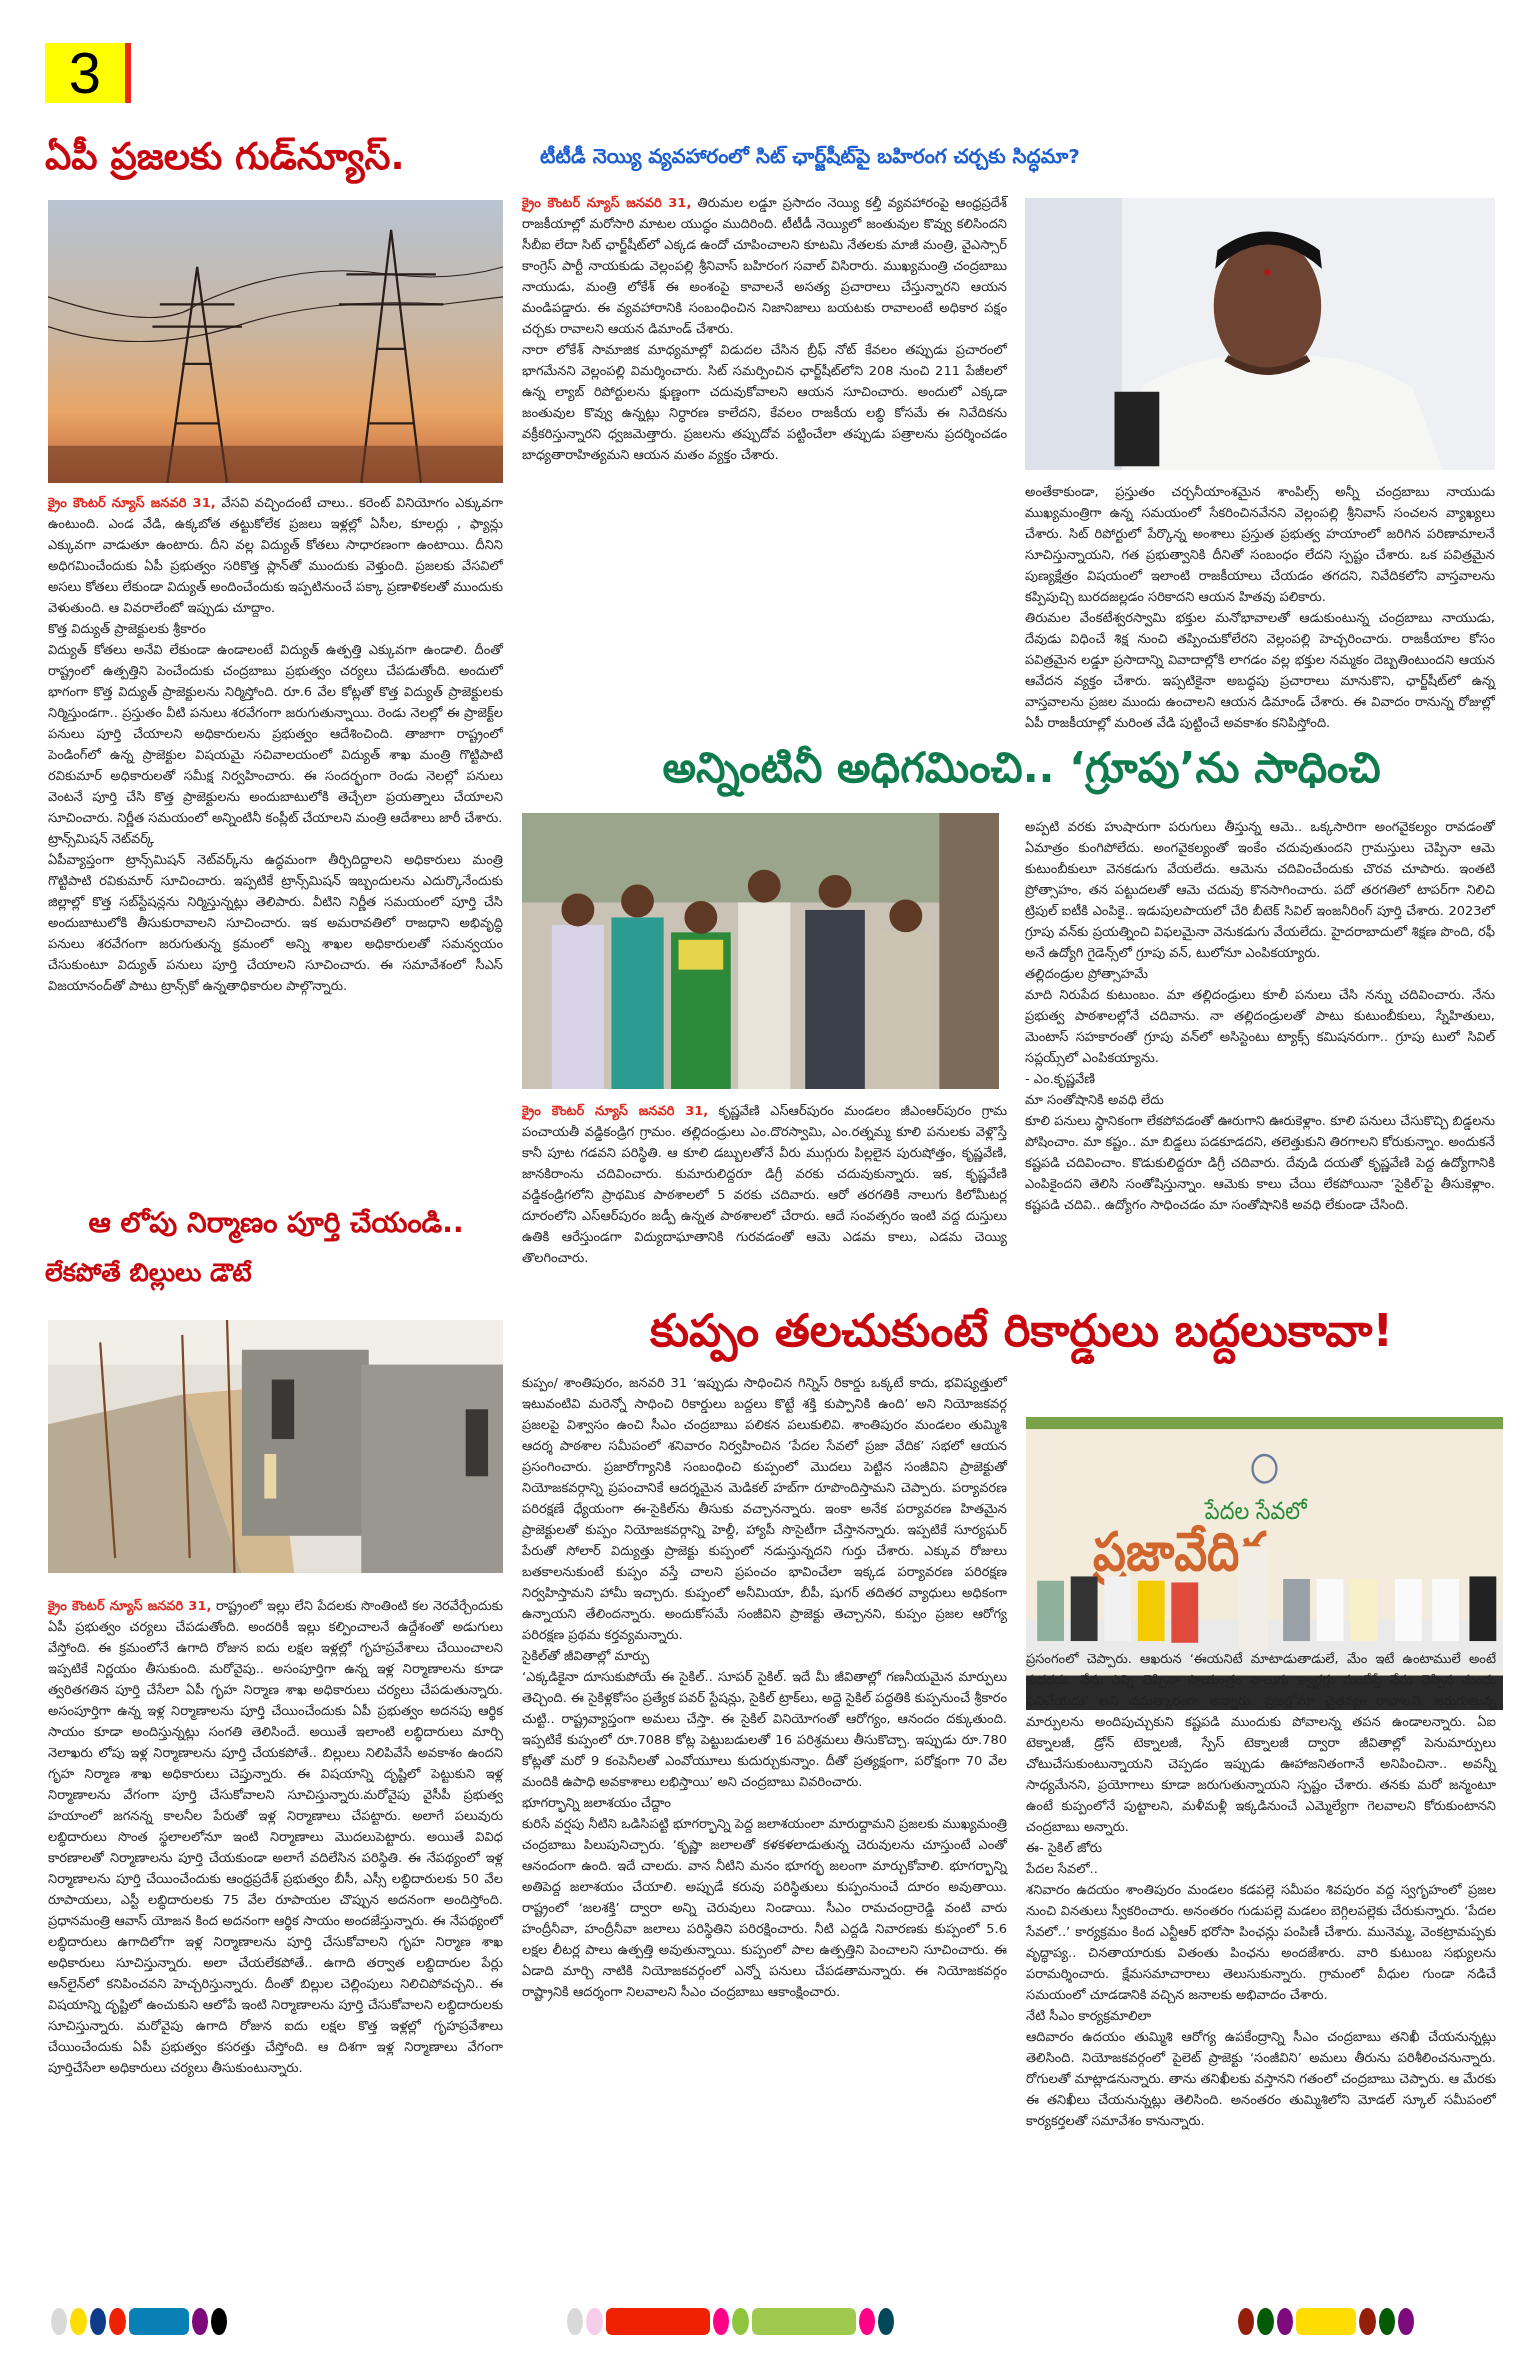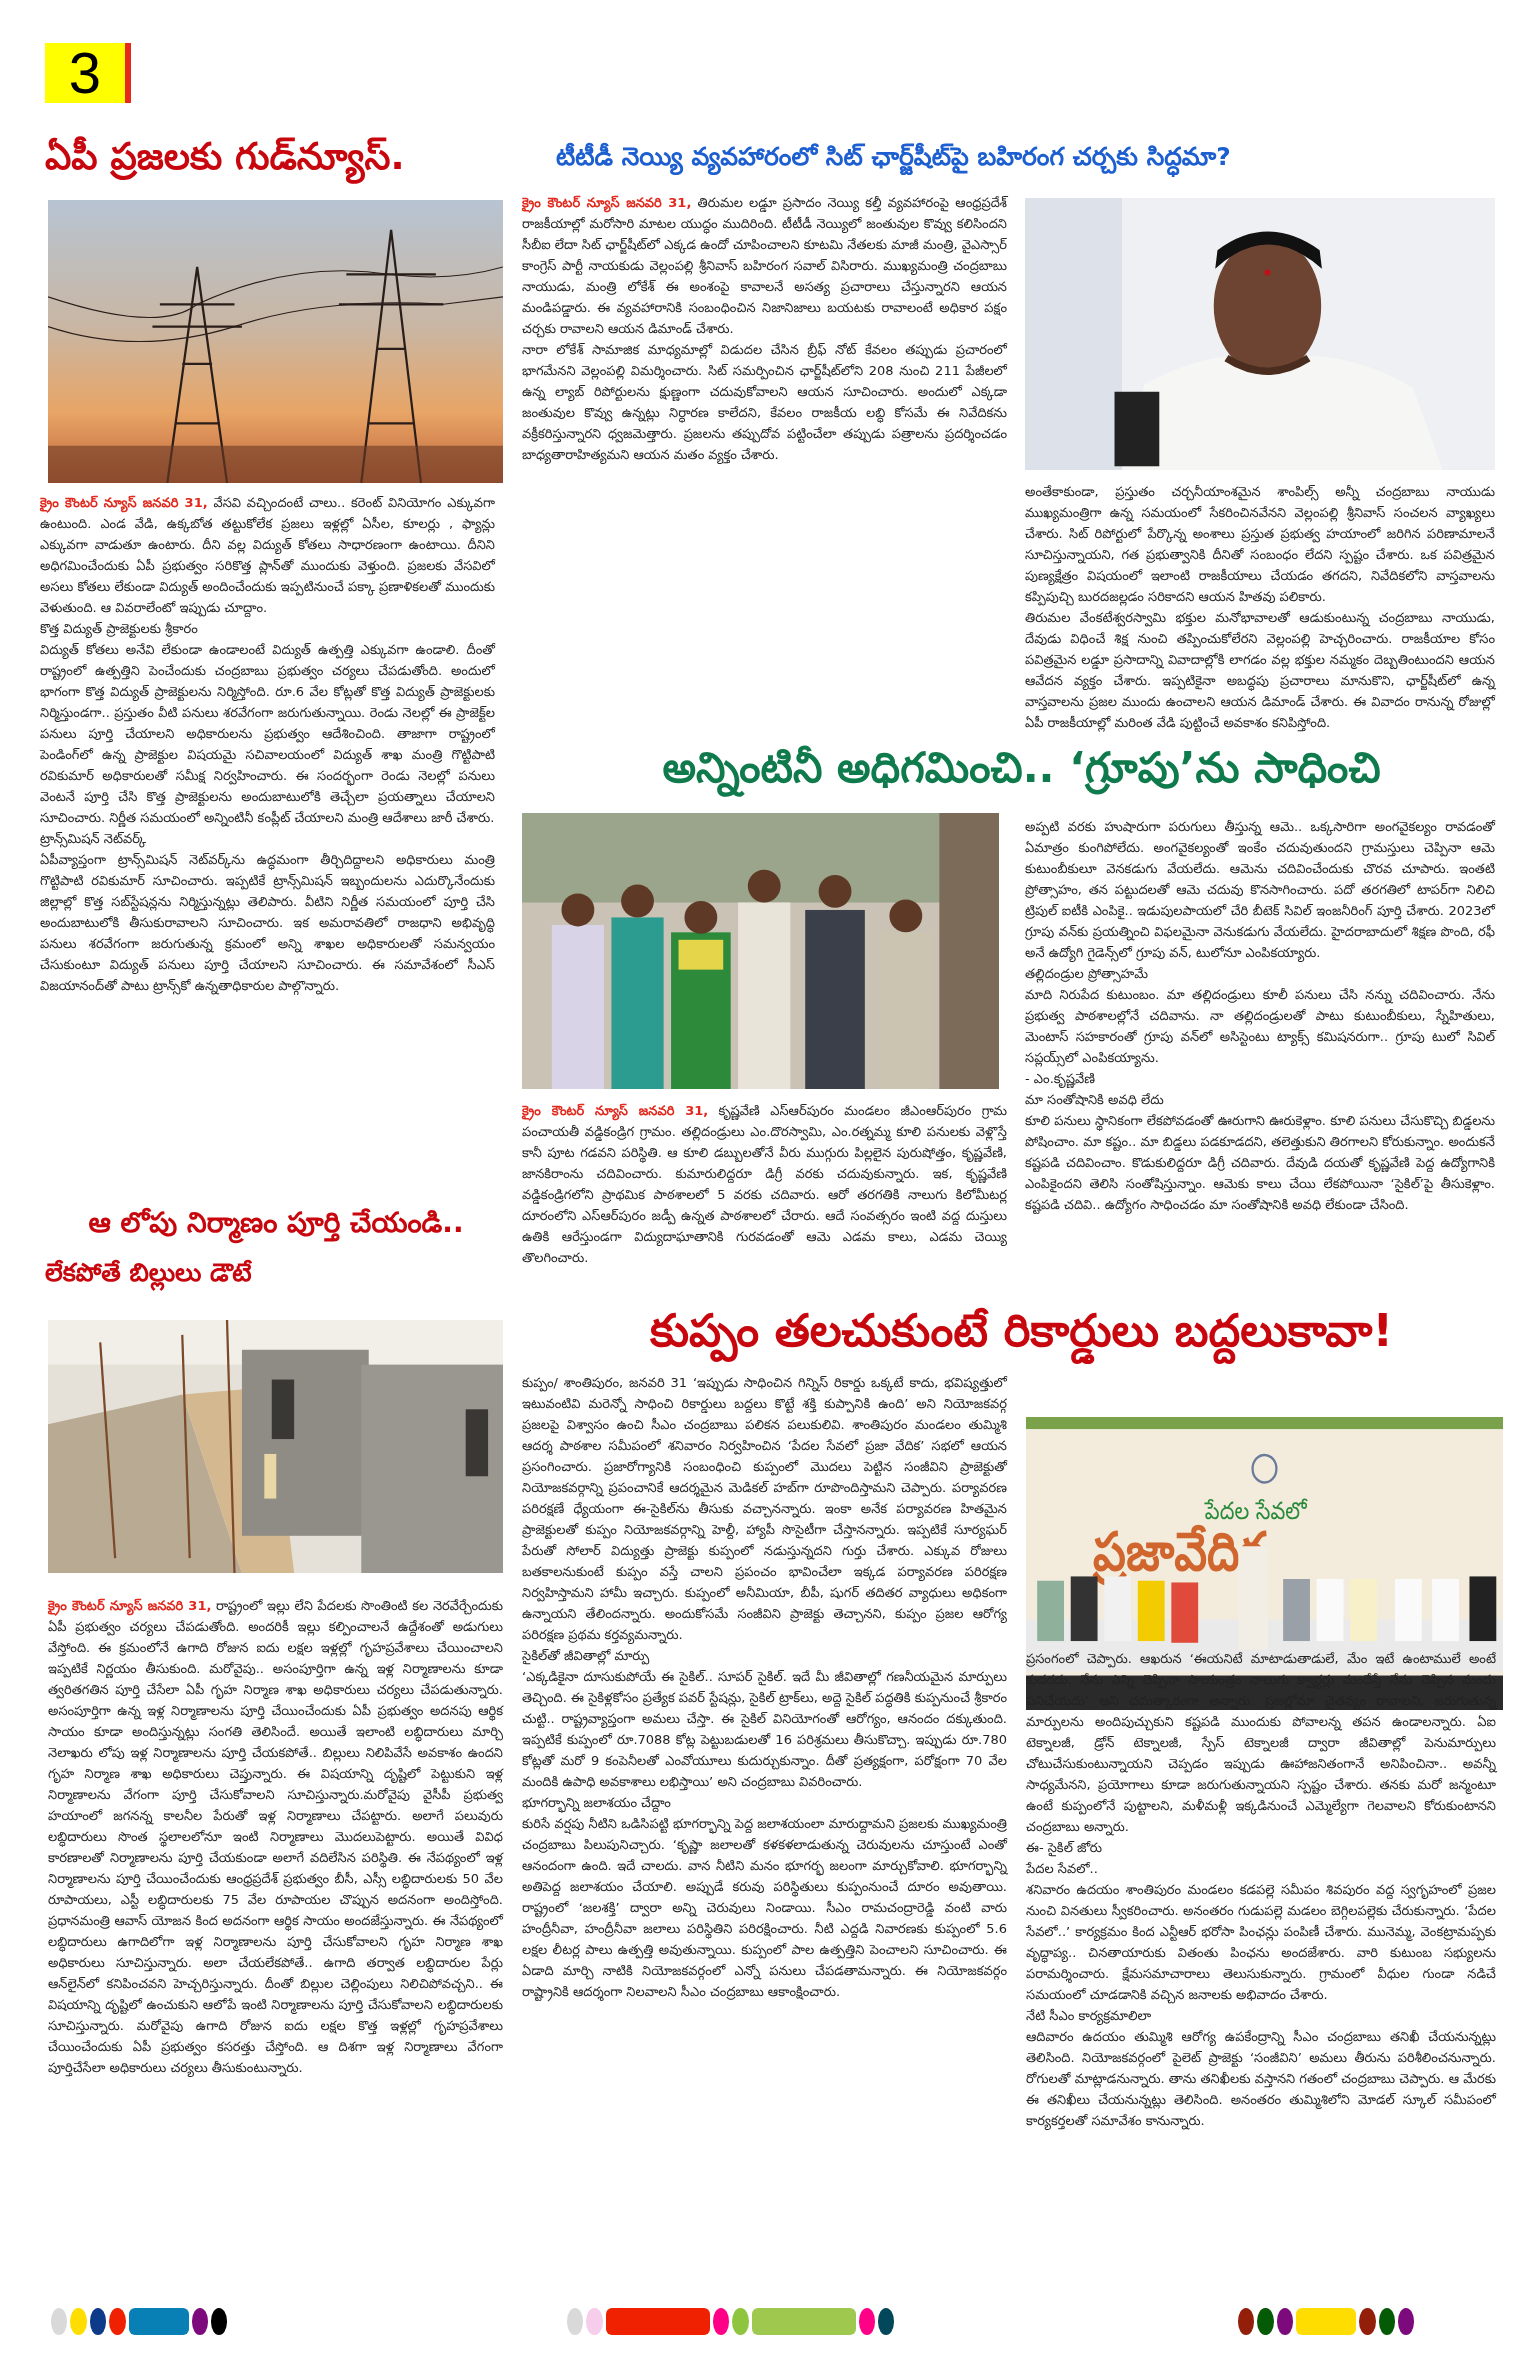--- a/index.html
+++ b/index.html
@@ -51,21 +51,21 @@
     <g stroke="#2a1e1a" stroke-width="3" fill="none">
       <path d="M160 380 L200 90 L240 380 M170 300 L230 300 M180 220 L220 220 M150 140 L250 140 M140 170 L260 170"></path>
       <path d="M420 380 L460 40 L500 380 M430 300 L490 300 M440 200 L480 200 M400 100 L520 100 M390 140 L530 140"></path>
       <path d="M0 130 Q150 180 200 140 Q330 80 460 100 Q540 110 610 90" stroke-width="1.5"></path>
       <path d="M0 170 Q120 210 250 170 Q370 130 530 140 L610 130" stroke-width="1.5"></path>
     </g>
     <rect x="0" y="330" width="610" height="50" fill="#6b3a24" opacity="0.6"></rect>
   </svg>
 </div>
 
-<div class="col" style="left:40px; top:492px; width:455px; height:671px;">
+<div class="col" style="left:48px; top:492px; width:455px; height:671px;">
   <p><span class="dateline">క్రైం కౌంటర్ న్యూస్ జనవరి 31,</span> <span>వేసవి వచ్చిందంటే చాలు.. కరెంట్ వినియోగం ఎక్కువగా ఉంటుంది. ఎండ వేడి, ఉక్కబోత తట్టుకోలేక ప్రజలు ఇళ్లల్లో ఏసీల, కూలర్లు , ఫ్యాన్లు ఎక్కువగా వాడుతూ ఉంటారు. దీని వల్ల విద్యుత్ కోతలు సాధారణంగా ఉంటాయి. దీనిని అధిగమించేందుకు ఏపీ ప్రభుత్వం సరికొత్త ప్లాన్‌తో ముందుకు వెళ్తుంది. ప్రజలకు వేసవిలో అసలు కోతలు లేకుండా విద్యుత్ అందించేందుకు ఇప్పటినుంచే పక్కా ప్రణాళికలతో ముందుకు వెళుతుంది. ఆ వివరాలేంటో ఇప్పుడు చూద్దాం.</span></p>
   <p class="sub">కొత్త విద్యుత్ ప్రాజెక్టులకు శ్రీకారం</p>
   <p>విద్యుత్ కోతలు అనేవి లేకుండా ఉండాలంటే విద్యుత్ ఉత్పత్తి ఎక్కువగా ఉండాలి. దీంతో రాష్ట్రంలో ఉత్పత్తిని పెంచేందుకు చంద్రబాబు ప్రభుత్వం చర్యలు చేపడుతోంది. అందులో భాగంగా కొత్త విద్యుత్ ప్రాజెక్టులను నిర్మిస్తోంది. రూ.6 వేల కోట్లతో కొత్త విద్యుత్ ప్రాజెక్టులకు నిర్మిస్తుండగా.. ప్రస్తుతం వీటి పనులు శరవేగంగా జరుగుతున్నాయి. రెండు నెలల్లో ఈ ప్రాజెక్ట్‌ల పనులు పూర్తి చేయాలని అధికారులను ప్రభుత్వం ఆదేశించింది. తాజాగా రాష్ట్రంలో పెండింగ్‌లో ఉన్న ప్రాజెక్టుల విషయమై సచివాలయంలో విద్యుత్ శాఖ మంత్రి గొట్టిపాటి రవికుమార్ అధికారులతో సమీక్ష నిర్వహించారు. ఈ సందర్భంగా రెండు నెలల్లో పనులు వెంటనే పూర్తి చేసి కొత్త ప్రాజెక్టులను అందుబాటులోకి తెచ్చేలా ప్రయత్నాలు చేయాలని సూచించారు. నిర్ణీత సమయంలో అన్నింటినీ కంప్లీట్ చేయాలని మంత్రి ఆదేశాలు జారీ చేశారు.</p>
   <p class="sub">ట్రాన్స్‌మిషన్ నెట్‌వర్క్</p>
   <p>ఏపీవ్యాప్తంగా ట్రాన్స్‌మిషన్ నెట్‌వర్క్‌ను ఉద్ధమంగా తీర్చిదిద్దాలని అధికారులు మంత్రి గొట్టిపాటి రవికుమార్ సూచించారు. ఇప్పటికే ట్రాన్స్‌మిషన్ ఇబ్బందులను ఎదుర్కొనేందుకు జిల్లాల్లో కొత్త సబ్‌స్టేషన్లను నిర్మిస్తున్నట్లు తెలిపారు. వీటిని నిర్ణీత సమయంలో పూర్తి చేసి అందుబాటులోకి తీసుకురావాలని సూచించారు. ఇక అమరావతిలో రాజధాని అభివృద్ధి పనులు శరవేగంగా జరుగుతున్న క్రమంలో అన్ని శాఖల అధికారులతో సమన్వయం చేసుకుంటూ విద్యుత్ పనులు పూర్తి చేయాలని సూచించారు. ఈ సమావేశంలో సీఎస్ విజయానంద్‌తో పాటు ట్రాన్స్‌కో ఉన్నతాధికారుల పాల్గొన్నారు.</p>
 </div>
 
 <div class="headline h-red" style="left:45px; top:1200px; width:462px; font-size:28px; line-height:45px; text-align:center;">ఆ లోపు నిర్మాణం పూర్తి చేయండి..</div>
 <div class="headline h-red" style="left:45px; top:1252px; width:462px; font-size:25px; line-height:42px; ">లేకపోతే బిల్లులు డౌటే</div>
 
@@ -85,21 +85,21 @@
         <line x1="240" y1="0" x2="250" y2="340"></line>
     </g>
     <rect x="290" y="180" width="16" height="60" fill="#e9d8a5"></rect>
   </svg>
 </div>
 
 <div class="col" style="left:48px; top:1595px; width:455px; height:701px;">
   <p><span class="dateline">క్రైం కౌంటర్ న్యూస్ జనవరి 31,</span> <span>రాష్ట్రంలో ఇల్లు లేని పేదలకు సొంతింటి కల నెరవేర్చేందుకు ఏపీ ప్రభుత్వం చర్యలు చేపడుతోంది. అందరికీ ఇల్లు కల్పించాలనే ఉద్దేశంతో అడుగులు వేస్తోంది. ఈ క్రమంలోనే ఉగాది రోజున ఐదు లక్షల ఇళ్లల్లో గృహప్రవేశాలు చేయించాలని ఇప్పటికే నిర్ణయం తీసుకుంది. మరోవైపు.. అసంపూర్తిగా ఉన్న ఇళ్ల నిర్మాణాలను కూడా త్వరితగతిన పూర్తి చేసేలా ఏపీ గృహ నిర్మాణ శాఖ అధికారులు చర్యలు చేపడుతున్నారు. అసంపూర్తిగా ఉన్న ఇళ్ల నిర్మాణాలను పూర్తి చేయించేందుకు ఏపీ ప్రభుత్వం అదనపు ఆర్థిక సాయం కూడా అందిస్తున్నట్లు సంగతి తెలిసిందే. అయితే ఇలాంటి లబ్ధిదారులు మార్చి నెలాఖరు లోపు ఇళ్ల నిర్మాణాలను పూర్తి చేయకపోతే.. బిల్లులు నిలిపివేసే అవకాశం ఉందని గృహ నిర్మాణ శాఖ అధికారులు చెప్తున్నారు. ఈ విషయాన్ని దృష్టిలో పెట్టుకుని ఇళ్ల నిర్మాణాలను వేగంగా పూర్తి చేసుకోవాలని సూచిస్తున్నారు.మరోవైపు వైసీపీ ప్రభుత్వ హయాంలో జగనన్న కాలనీల పేరుతో ఇళ్ల నిర్మాణాలు చేపట్టారు. అలాగే పలువురు లబ్ధిదారులు సొంత స్థలాలలోనూ ఇంటి నిర్మాణాలు మొదలుపెట్టారు. అయితే వివిధ కారణాలతో నిర్మాణాలను పూర్తి చేయకుండా అలాగే వదిలేసిన పరిస్థితి. ఈ నేపథ్యంలో ఇళ్ల నిర్మాణాలను పూర్తి చేయించేందుకు ఆంధ్రప్రదేశ్ ప్రభుత్వం బీసీ, ఎస్సీ లబ్ధిదారులకు 50 వేల రూపాయలు, ఎస్టీ లబ్ధిదారులకు 75 వేల రూపాయల చొప్పున అదనంగా అందిస్తోంది. ప్రధానమంత్రి ఆవాస్ యోజన కింద అదనంగా ఆర్థిక సాయం అందజేస్తున్నారు. ఈ నేపథ్యంలో లబ్ధిదారులు ఉగాదిలోగా ఇళ్ల నిర్మాణాలను పూర్తి చేసుకోవాలని గృహ నిర్మాణ శాఖ అధికారులు సూచిస్తున్నారు. అలా చేయలేకపోతే.. ఉగాది తర్వాత లబ్ధిదారుల పేర్లు ఆన్‌లైన్‌లో కనిపించవని హెచ్చరిస్తున్నారు. దీంతో బిల్లుల చెల్లింపులు నిలిచిపోవచ్చని.. ఈ విషయాన్ని దృష్టిలో ఉంచుకుని ఆలోపే ఇంటి నిర్మాణాలను పూర్తి చేసుకోవాలని లబ్ధిదారులకు సూచిస్తున్నారు. మరోవైపు ఉగాది రోజున ఐదు లక్షల కొత్త ఇళ్లల్లో గృహప్రవేశాలు చేయించేందుకు ఏపీ ప్రభుత్వం కసరత్తు చేస్తోంది. ఆ దిశగా ఇళ్ల నిర్మాణాలు వేగంగా పూర్తిచేసేలా అధికారులు చర్యలు తీసుకుంటున్నారు.</span></p>
 </div>
 
-<div class="headline h-blue" style="left:556px; top:128px; width:969px; font-size:25px; line-height:57px;">టీటీడీ నెయ్యి వ్యవహారంలో సిట్ ఛార్జ్‌షీట్‌పై బహిరంగ చర్చకు సిద్ధమా?</div>
+<div class="headline h-blue" style="left:540px; top:128px; width:969px; font-size:20px; line-height:57px;">టీటీడీ నెయ్యి వ్యవహారంలో సిట్ ఛార్జ్‌షీట్‌పై బహిరంగ చర్చకు సిద్ధమా?</div>
 
 <div class="col" style="left:522px; top:192px; width:485px; height:537px;">
   <p><span class="dateline">క్రైం కౌంటర్ న్యూస్ జనవరి 31,</span> <span>తిరుమల లడ్డూ ప్రసాదం నెయ్యి కల్తీ వ్యవహారంపై ఆంధ్రప్రదేశ్ రాజకీయాల్లో మరోసారి మాటల యుద్ధం ముదిరింది. టీటీడీ నెయ్యిలో జంతువుల కొవ్వు కలిసిందని సీబీఐ లేదా సిట్ ఛార్జ్‌షీట్‌లో ఎక్కడ ఉందో చూపించాలని కూటమి నేతలకు మాజీ మంత్రి, వైఎస్సార్ కాంగ్రెస్ పార్టీ నాయకుడు వెల్లంపల్లి శ్రీనివాస్ బహిరంగ సవాల్ విసిరారు. ముఖ్యమంత్రి చంద్రబాబు నాయుడు, మంత్రి లోకేశ్ ఈ అంశంపై కావాలనే అసత్య ప్రచారాలు చేస్తున్నారని ఆయన మండిపడ్డారు. ఈ వ్యవహారానికి సంబంధించిన నిజానిజాలు బయటకు రావాలంటే అధికార పక్షం చర్చకు రావాలని ఆయన డిమాండ్ చేశారు.</span></p>
   <p>నారా లోకేశ్ సామాజిక మాధ్యమాల్లో విడుదల చేసిన బ్రీఫ్ నోట్ కేవలం తప్పుడు ప్రచారంలో భాగమేనని వెల్లంపల్లి విమర్శించారు. సిట్ సమర్పించిన ఛార్జ్‌షీట్‌లోని 208 నుంచి 211 పేజీలలో ఉన్న ల్యాబ్ రిపోర్టులను క్షుణ్ణంగా చదువుకోవాలని ఆయన సూచించారు. అందులో ఎక్కడా జంతువుల కొవ్వు ఉన్నట్లు నిర్ధారణ కాలేదని, కేవలం రాజకీయ లబ్ధి కోసమే ఈ నివేదికను వక్రీకరిస్తున్నారని ధ్వజమెత్తారు. ప్రజలను తప్పుదోవ పట్టించేలా తప్పుడు పత్రాలను ప్రదర్శించడం బాధ్యతారాహిత్యమని ఆయన మతం వ్యక్తం చేశారు.</p>
 </div>
 
 <div class="photo" style="left:1025px; top:198px; width:470px; height:272px;">
   <svg viewBox="0 0 630 365" preserveAspectRatio="none">
     <rect width="630" height="365" fill="#eef0f3"></rect>
     <rect x="0" y="0" width="130" height="365" fill="#dde2ea"></rect>

